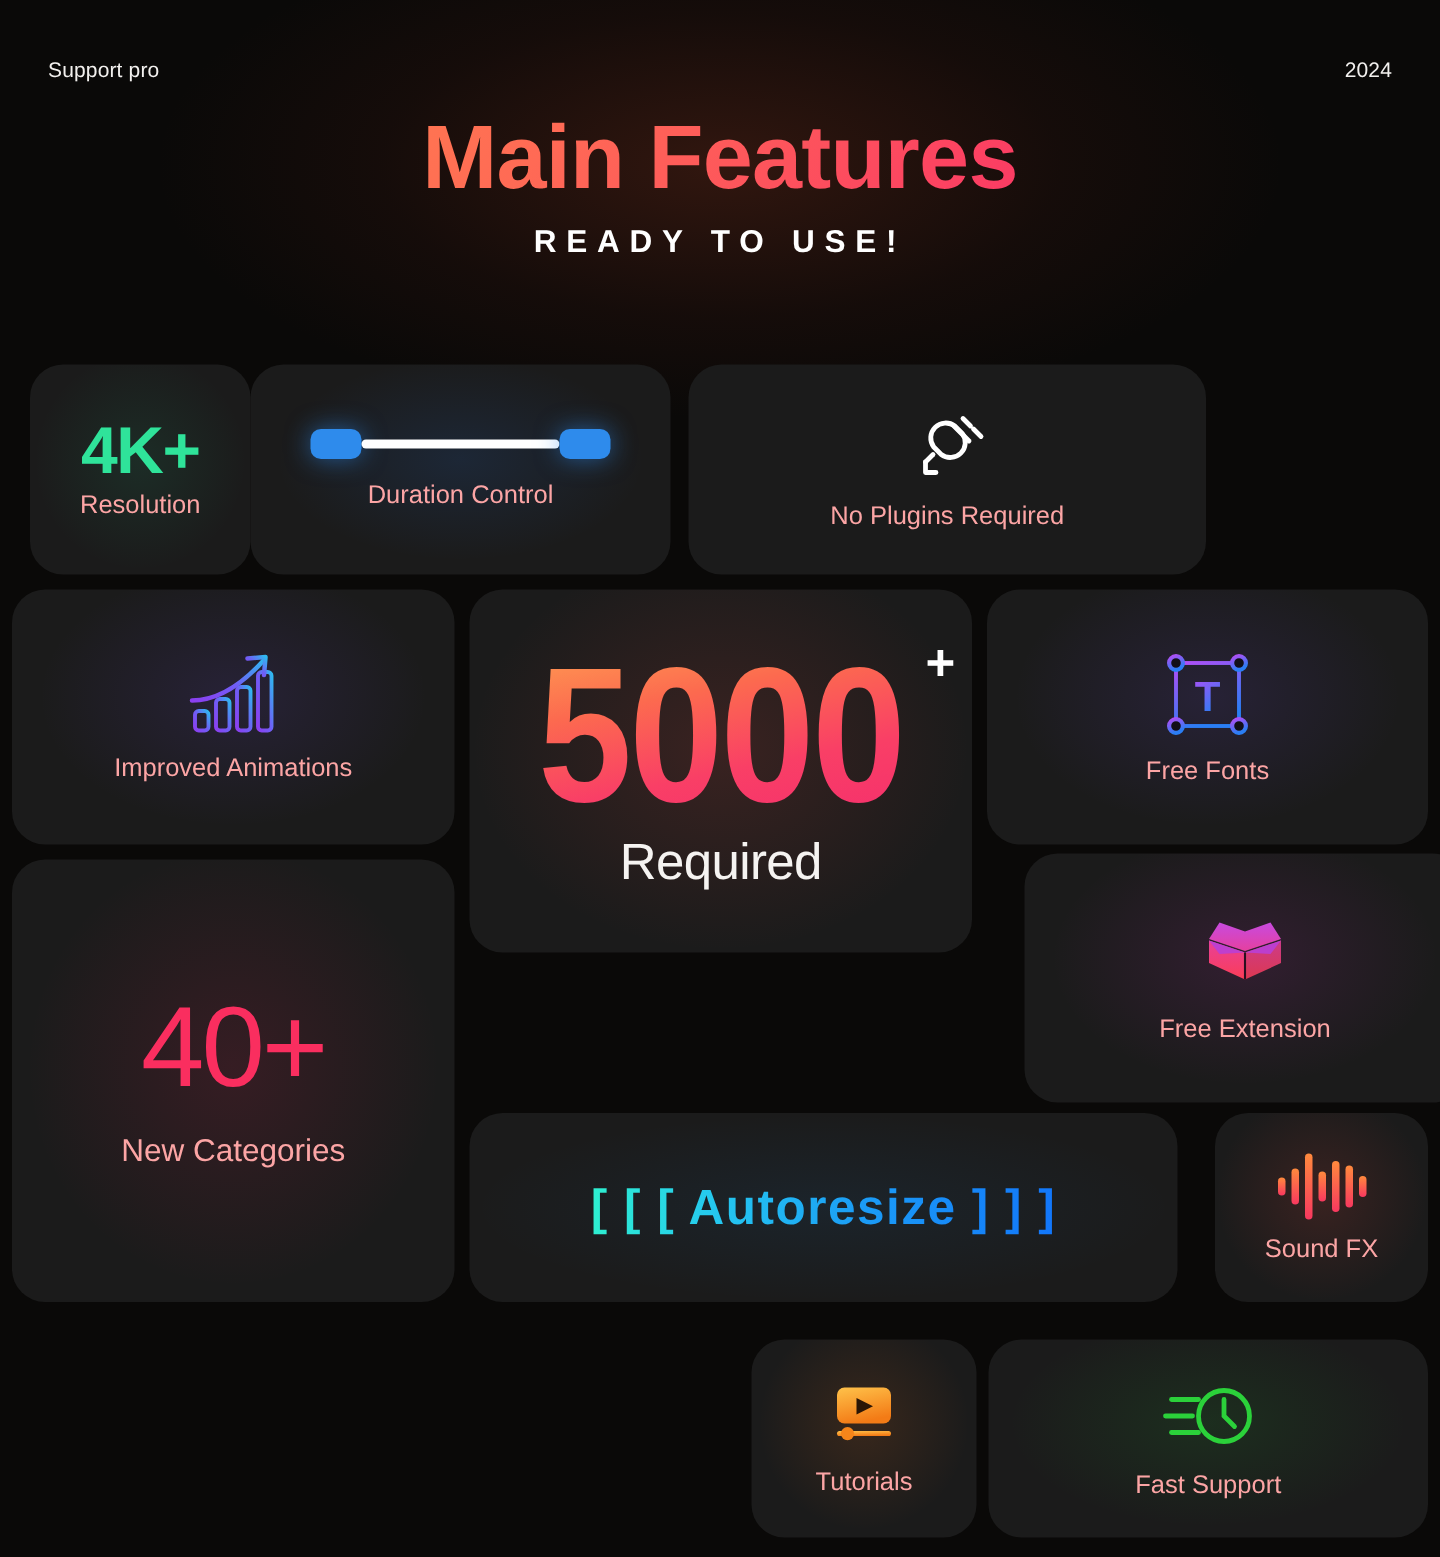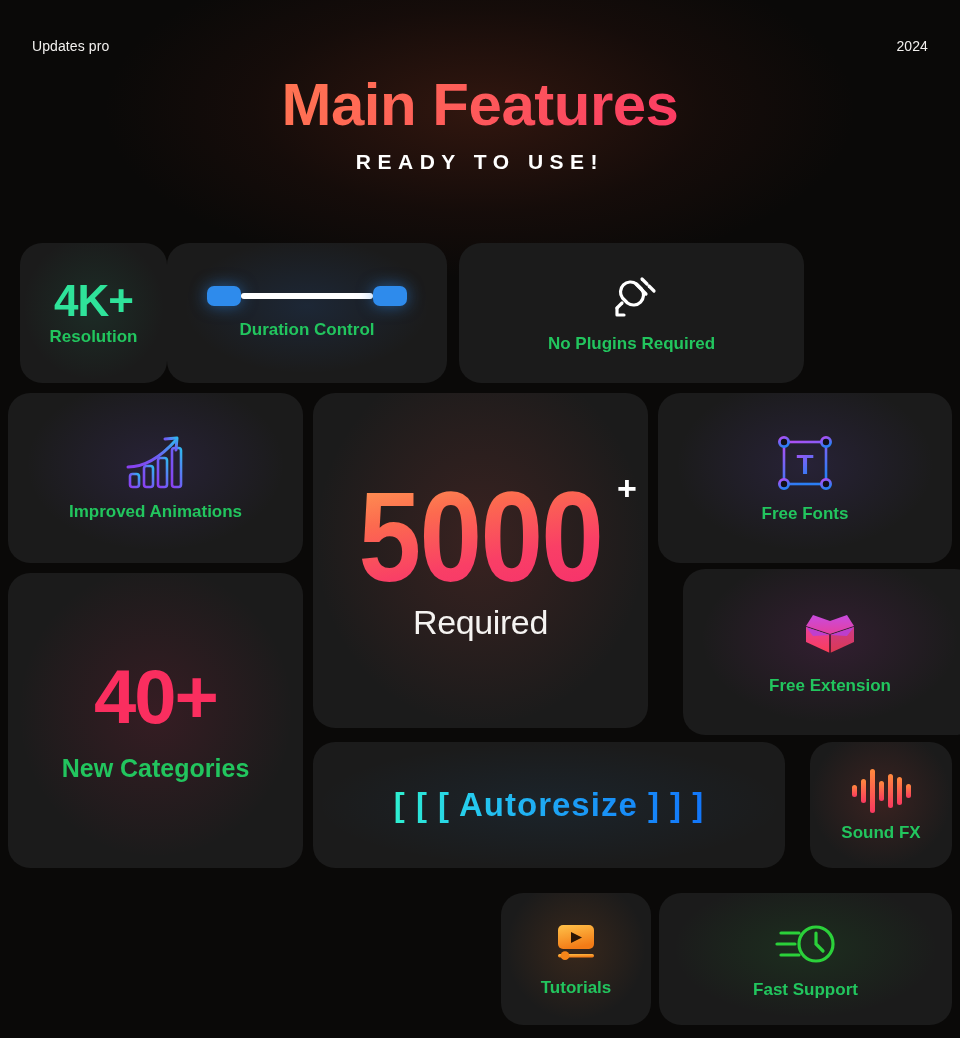--- a/index.html
+++ b/index.html
@@ -71,25 +71,24 @@
     position: absolute;
     border-radius: 22px;
     background: #1b1b1b;
     display: flex;
     flex-direction: column;
     align-items: center;
     justify-content: center;
     overflow: hidden;
   }
   .card-label {
-    color: #22c55e;
+    color: #fca5a5;
     font-size: 17px;
     text-align: center;
     line-height: 1.2;
-    font-weight: bold;
   }
   .icon-wrap {
     display: flex;
     align-items: center;
     justify-content: center;
     margin-bottom: 10px;
   }
 
   
   .card::before { content: ""; position: absolute; inset: 0; pointer-events: none; }
@@ -110,21 +109,21 @@
   .stat-4k {
     font-size: 44px;
     font-weight: bold;
     color: #2fe39a;
     line-height: 1;
     letter-spacing: -1px;
     margin-bottom: 4px;
   }
   .stat-40 {
     font-size: 76px;
-    font-weight: bold;
+    font-weight: normal;
     color: #fa2e5f;
     line-height: 1;
     letter-spacing: -2px;
     margin-bottom: 18px;
   }
   .stat-5000 {
     font-size: 128px;
     font-weight: bold;
     line-height: 0.9;
     letter-spacing: -2px;
@@ -185,21 +184,21 @@
   .waveform span { width: 5px; border-radius: 3px; background: linear-gradient(180deg, #ff8a3d 0%, #f8385f 100%); }
 </style>
 </head>
 <body>
 
 <div class="glow-top"></div>
 
 <div class="page">
 
   <div class="topbar">
-    <div class="brand">Updates pro</div>
+    <div class="brand">Support pro</div>
     <div class="year">2024</div>
   </div>
   <div class="title">Main Features</div>
   <div class="subtitle">READY TO USE!</div>
 
   <div class="card g-green" style="left:20px; top:243px; width:147px; height:140px;">
     <div class="stat-4k">4K+</div>
     <div class="card-label">Resolution</div>
   </div>
 
@@ -242,21 +241,21 @@
         <rect x="34" y="24" width="9" height="29" rx="2.5" stroke="url(#gAnim)" stroke-width="2.6"></rect>
         <rect x="48" y="14" width="9" height="39" rx="2.5" stroke="url(#gAnim)" stroke-width="2.6"></rect>
         <path d="M3 53 L61 53" stroke="url(#gAnim)" stroke-width="2.8" stroke-linecap="round"></path>
         <path d="M4 33 C 18 33, 34 26, 52 6" stroke="url(#gAnim)" stroke-width="3" stroke-linecap="round" fill="none"></path>
         <path d="M41 5 L53 4 L52 16" stroke="url(#gAnim)" stroke-width="3" stroke-linecap="round" stroke-linejoin="round" fill="none"></path>
       </svg>
     </div>
     <div class="card-label">Improved Animations</div>
   </div>
 
-  <div class="card g-warm" style="left:313px; top:393px; width:335px; height:335px;align-items:center;">
+  <div class="card g-warm" style="left:313px; top:393px; width:335px; height:242px;align-items:center;">
     <div class="stat-5000-wrap">
       <div class="stat-5000">5000</div>
       <div class="plus-sup">+</div>
     </div>
     <div class="elements-label">Required</div>
   </div>
 
   <div class="card g-violet" style="left:658px; top:393px; width:294px; height:170px;">
     <div class="icon-wrap">
       <svg width="62" height="62" viewBox="0 0 62 62" fill="none">
@@ -272,21 +271,21 @@
         <circle cx="52" cy="10" r="4.6" fill="#120f18" stroke="url(#gFont)" stroke-width="2.8"></circle>
         <circle cx="10" cy="52" r="4.6" fill="#120f18" stroke="url(#gFont)" stroke-width="2.8"></circle>
         <circle cx="52" cy="52" r="4.6" fill="#120f18" stroke="url(#gFont)" stroke-width="2.8"></circle>
       </svg>
     </div>
     <div class="card-label">Free Fonts</div>
   </div>
 
   <div class="card g-pink" style="left:8px; top:573px; width:295px; height:295px;">
     <div class="stat-40">40+</div>
-    <div class="card-label" style="font-size:25px;">New Categories</div>
+    <div class="card-label" style="font-size:21px;">New Categories</div>
   </div>
 
   <div class="card g-magenta" style="left:683px; top:569px; width:294px; height:166px;">
     <div class="icon-wrap">
       <svg width="66" height="58" viewBox="0 0 66 58" fill="none">
         <defs>
           <linearGradient id="gBoxT" x1="0" y1="0" x2="0" y2="1">
             <stop offset="0%" stop-color="#c84ae0"></stop>
             <stop offset="100%" stop-color="#e5409f"></stop>
           </linearGradient>

